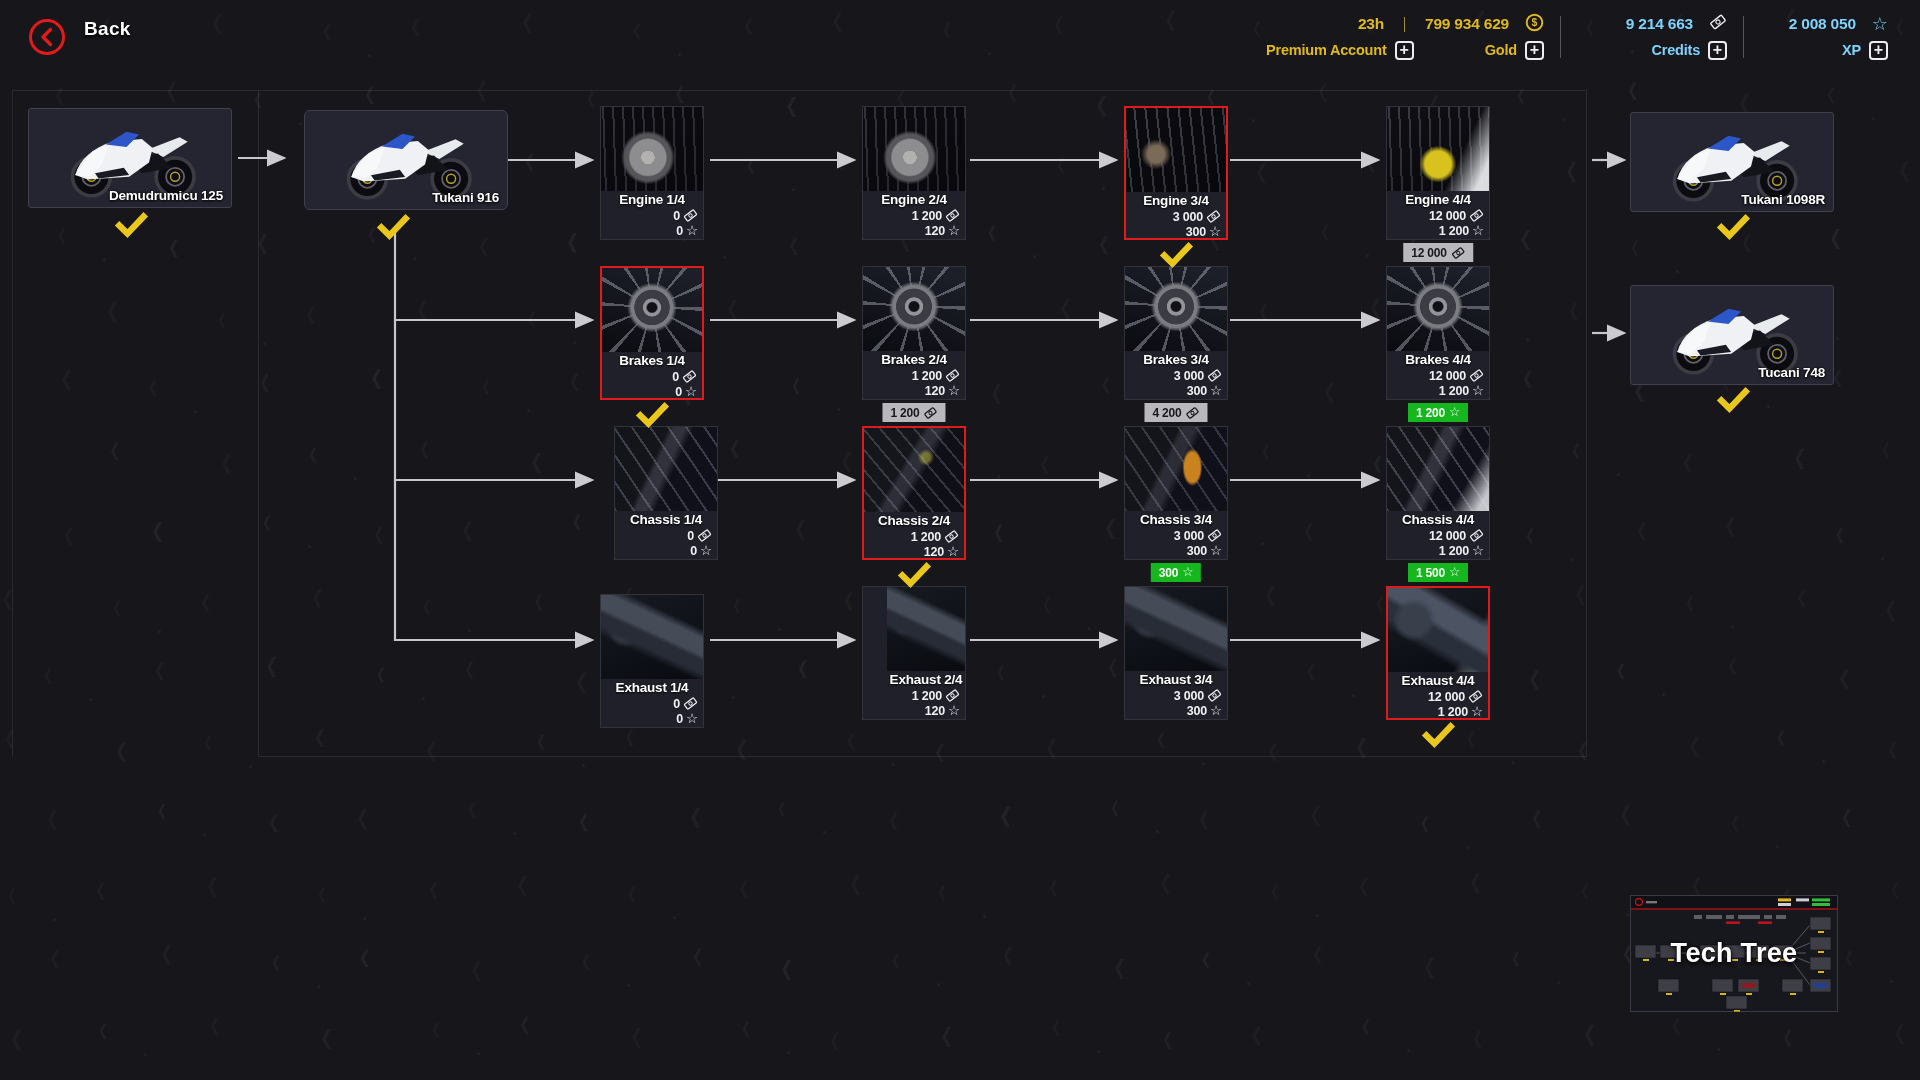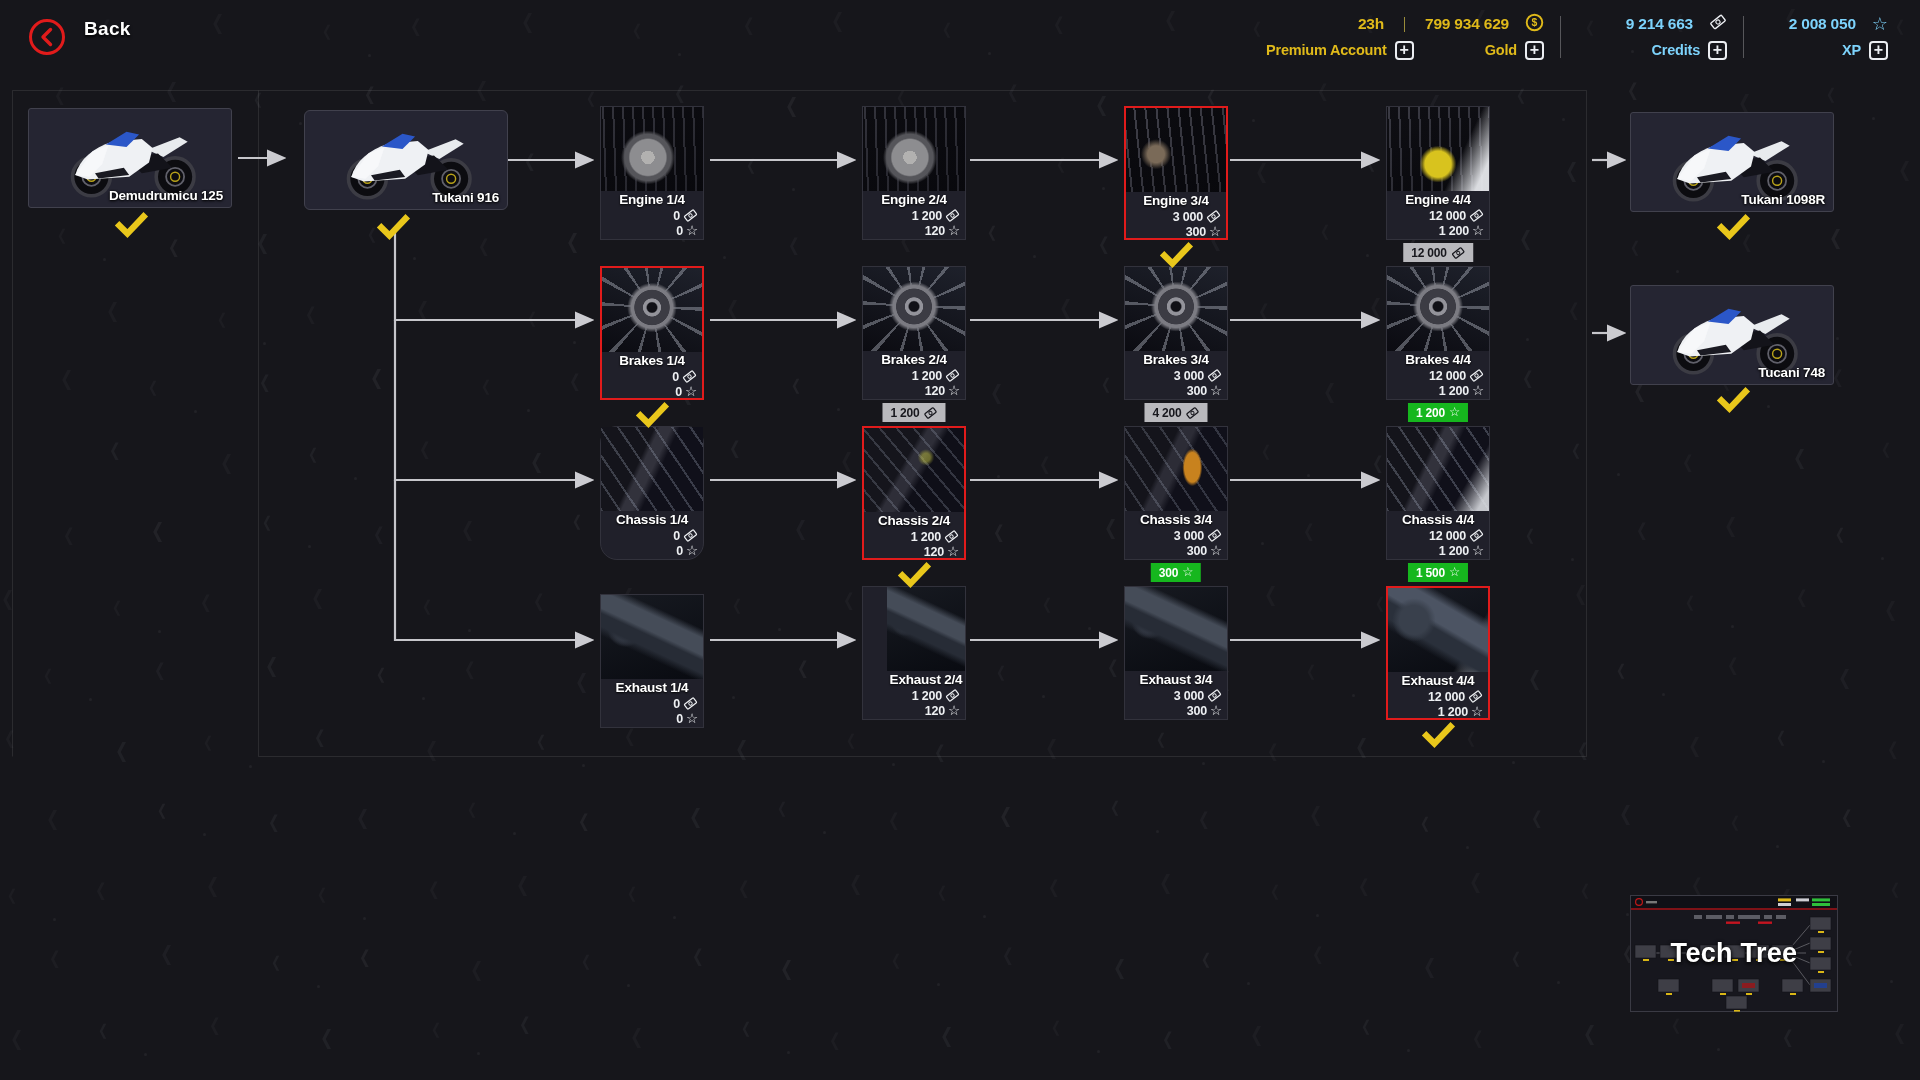--- a/index.html
+++ b/index.html
@@ -879,21 +879,21 @@
       <div class="cost cost-xp">
         <span class="val">1 200</span>
         <span class="star-glyph">☆</span>
       </div>
     </div>
   </div>
       <div class="badge green" style="left: 1438px; top: 403px;">
         <span>1 200</span>
         <span class="star-glyph">☆</span>
       </div>
-      <div class="node" style="left: 600px; top: 426px; border-radius: 17px;">
+      <div class="node" style="left: 614px; top: 426px;">
     <div class="node-img img-chassis v1"></div>
     <div class="node-label">Chassis 1/4</div>
     <div class="node-costs">
       <div class="cost cost-credits">
         <span class="val">0</span>
         <span style="color:#eef0f3">
           <svg viewBox="0 0 22 22" width="15" height="15">
                 <g transform="rotate(-38 11 11)">
             <rect x="2.6" y="6.6" width="16.8" height="8.8" rx="1.4" fill="none" stroke="currentColor" stroke-width="1.8"></rect>
             <circle cx="11" cy="11" r="2.5" fill="none" stroke="currentColor" stroke-width="1.4"></circle>

